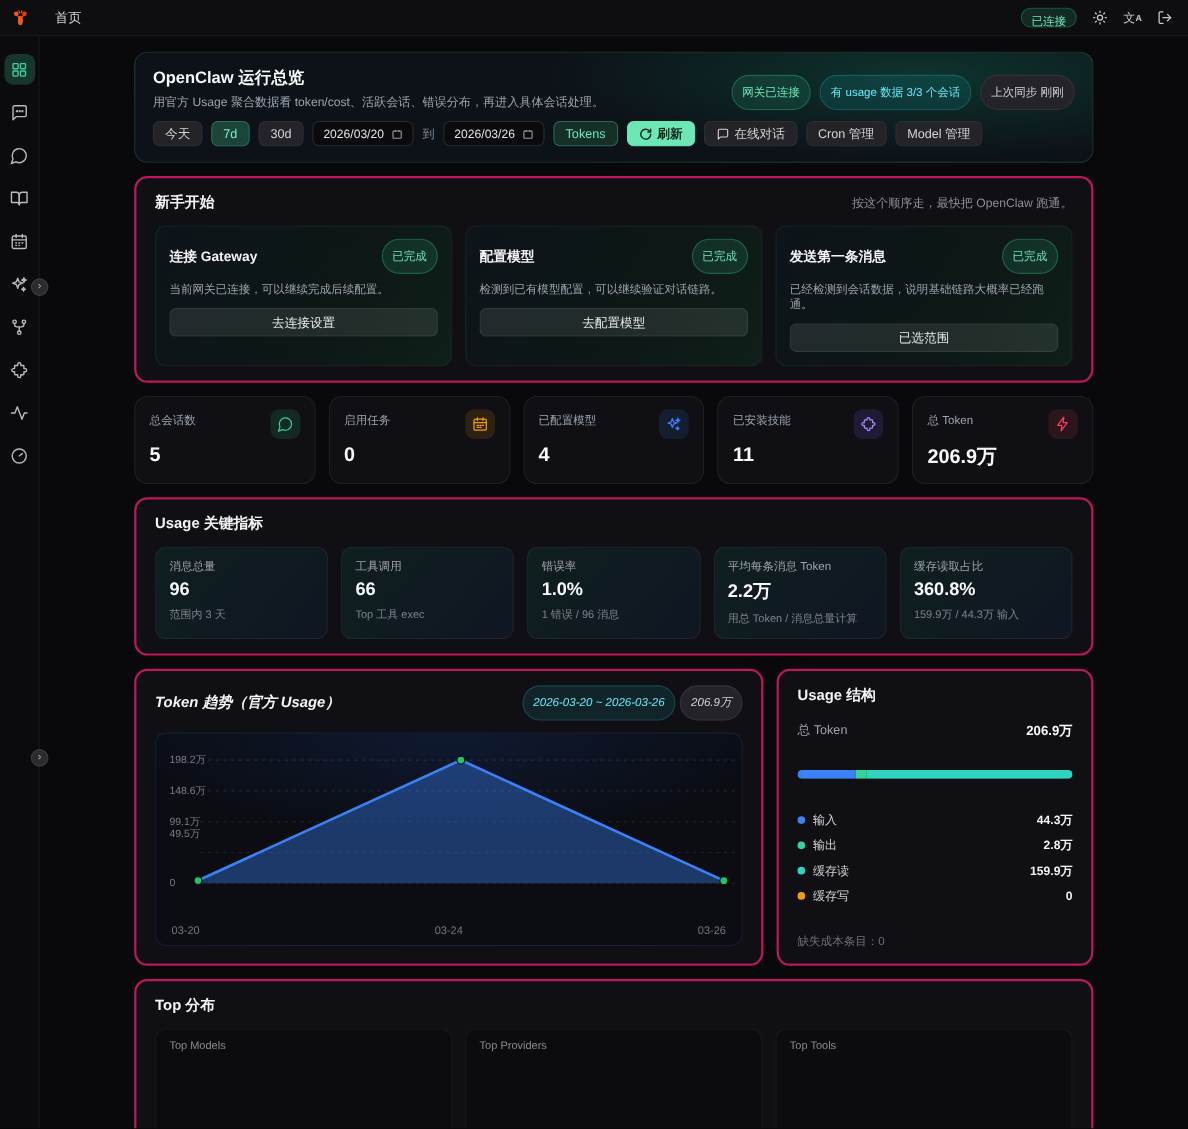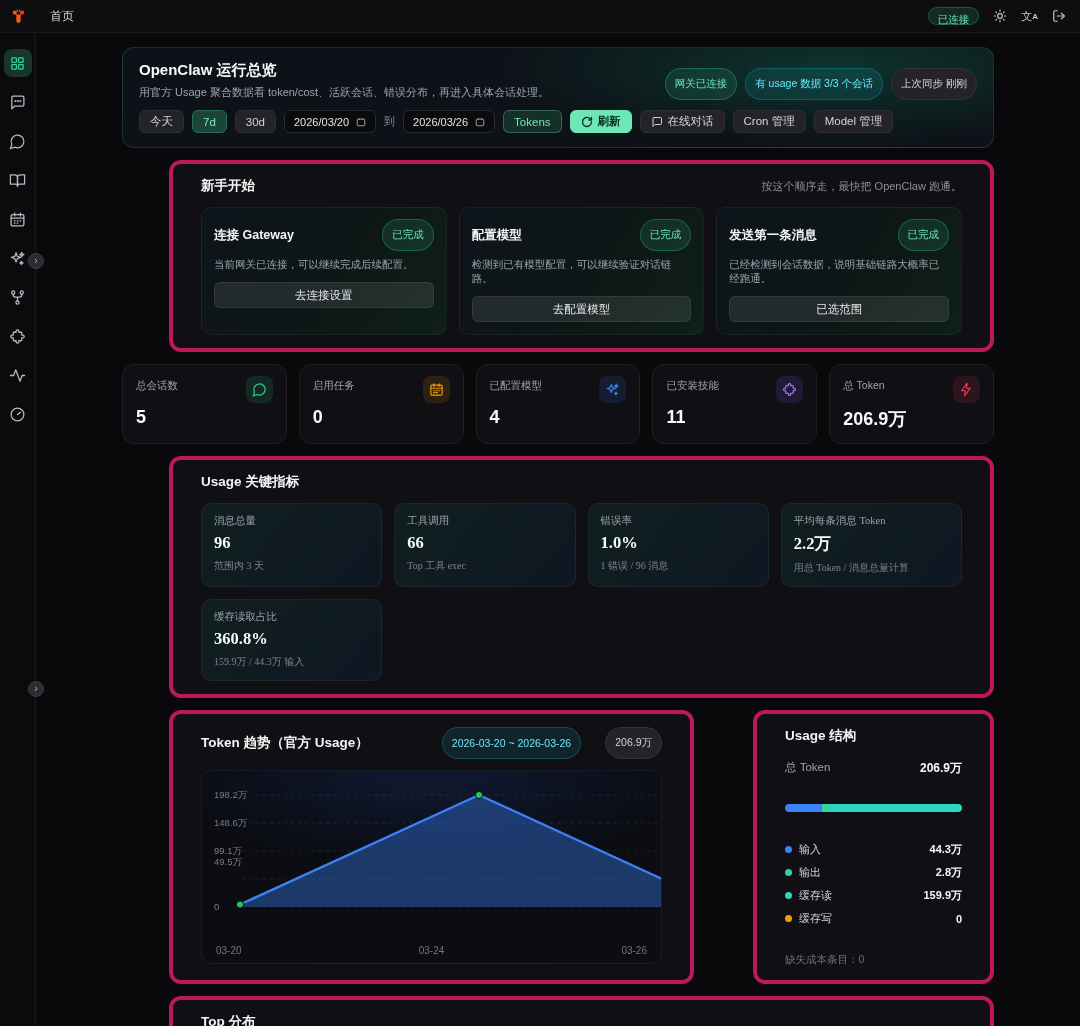--- a/index.html
+++ b/index.html
@@ -20,21 +20,21 @@
 
   
   .sidebar { position:absolute; top:33px; left:0; bottom:0; width:36px; background:#0b0b0e; border-right:1px solid #19191d; display:flex; flex-direction:column; align-items:center; padding-top:16px; gap:11px; z-index:9; }
   .side-item { width:28px; height:28px; border-radius:8px; display:flex; align-items:center; justify-content:center; color:#b9b9c0; cursor:pointer; }
   .side-item.active { background:#18362d; color:#34d399; }
   .float-chev { position:absolute; width:16px; height:16px; border-radius:50%; background:#2b2b30; border:1px solid #3d3d44; color:#b0b0b8; font-size:10px; line-height:13px; text-align:center; left:28px; z-index:11; cursor:pointer; }
 
   
   .main { position:absolute; top:33px; left:36px; right:0; bottom:0; overflow:hidden; padding-top:14px; }
   .container { width:872px; margin:0 auto; display:flex; flex-direction:column; gap:12px; }
-  .card { background:#101014; border:4px solid #be185d; border-radius:12px; padding:13px 28px;margin-left:47px; }
+  .card { background:#101014; border:2px solid #be185d; border-radius:12px; padding:13px 17px; }
   .sec-title { font-size:13.5px; font-weight:bold; color:#f4f4f5; }
 
   
   .hero { border:1px solid rgba(110,231,183,.14); border-radius:12px; padding:13px 16px 14px;
           background:radial-gradient(ellipse 60% 120% at 82% 20%, rgba(16,185,129,.20), transparent 65%), #0d1218; }
   .hero-top { display:flex; align-items:flex-end; }
   .hero-title { font-size:15px; font-weight:bold; color:#fafafa; }
   .hero-sub { font-size:11px; color:#9ca3af; margin-top:5px; }
   .hero-badges { margin-left:auto; display:flex; gap:8px; }
   .pill { height:32px; display:inline-flex; align-items:center; padding:0 9px; border-radius:999px; font-size:10.5px; white-space:nowrap; }
@@ -63,31 +63,31 @@
 
   
   .stats-row { display:grid; grid-template-columns:repeat(5,1fr); gap:12px; }
   .stat-card { background:#101014; border:1px solid #1e1e23; border-radius:12px; padding:11px 13px 12px; }
   .stat-top { display:flex; align-items:flex-start; }
   .stat-label { font-size:10.5px; color:#9ca3af; padding-top:3px; }
   .stat-icon { margin-left:auto; width:27px; height:27px; border-radius:8px; display:flex; align-items:center; justify-content:center; }
   .stat-value { font-size:18px; font-weight:bold; color:#fafafa; margin-top:4px; }
 
   
-  .metric-grid { display:grid; grid-template-columns:repeat(4,1fr); gap:12px; margin-top:12px;font-family:Liberation Serif, serif; }
+  .metric-grid { display:grid; grid-template-columns:repeat(5,1fr); gap:12px; margin-top:12px; }
   .metric-tile { border-radius:10px; border:1px solid rgba(255,255,255,.05); padding:10px 12px 11px;
                  background:linear-gradient(130deg, rgba(45,212,191,.07), rgba(37,99,235,.07)), #0d1113; }
   .mt-label { font-size:10.5px; color:#a1a1aa; }
   .mt-value { font-size:16.5px; font-weight:bold; color:#fafafa; margin-top:5px; }
   .mt-sub { font-size:10px; color:#82828b; margin-top:6px; }
 
   
   .trend-row { display:grid; grid-template-columns:572px 288px; gap:12px; }
-  .trend-head { display:flex; align-items:center; }
-  .trend-badges { margin-left:auto; display:flex; gap:24px; }
+  .trend-head { display:flex; align-items:center;font-style:italic; }
+  .trend-badges { margin-left:auto; display:flex; gap:4px; }
   .chart-panel { position:relative; margin-top:11px; height:194px; border-radius:10px; border:1px solid rgba(90,110,190,.14); overflow:hidden;
                  background:radial-gradient(ellipse 80% 70% at 50% 0%, rgba(37,99,235,.14), transparent 70%), #0b0d13; }
   .chart-svg { position:absolute; left:0; top:0; }
   .ytick { position:absolute; left:12px; font-size:9.5px; color:#7b7b85; }
   .xlabels { position:absolute; left:14px; right:14px; bottom:7px; display:flex; justify-content:space-between; font-size:10px; color:#74747e; }
 
   
   .struct-total { display:flex; margin-top:15px; font-size:11.5px; color:#a1a1aa; }
   .struct-total b { margin-left:auto; color:#fafafa; font-size:12px; }
   .stack-bar { margin-top:27px; height:8px; border-radius:4px; overflow:hidden; display:flex; background:#1c1c21; }

